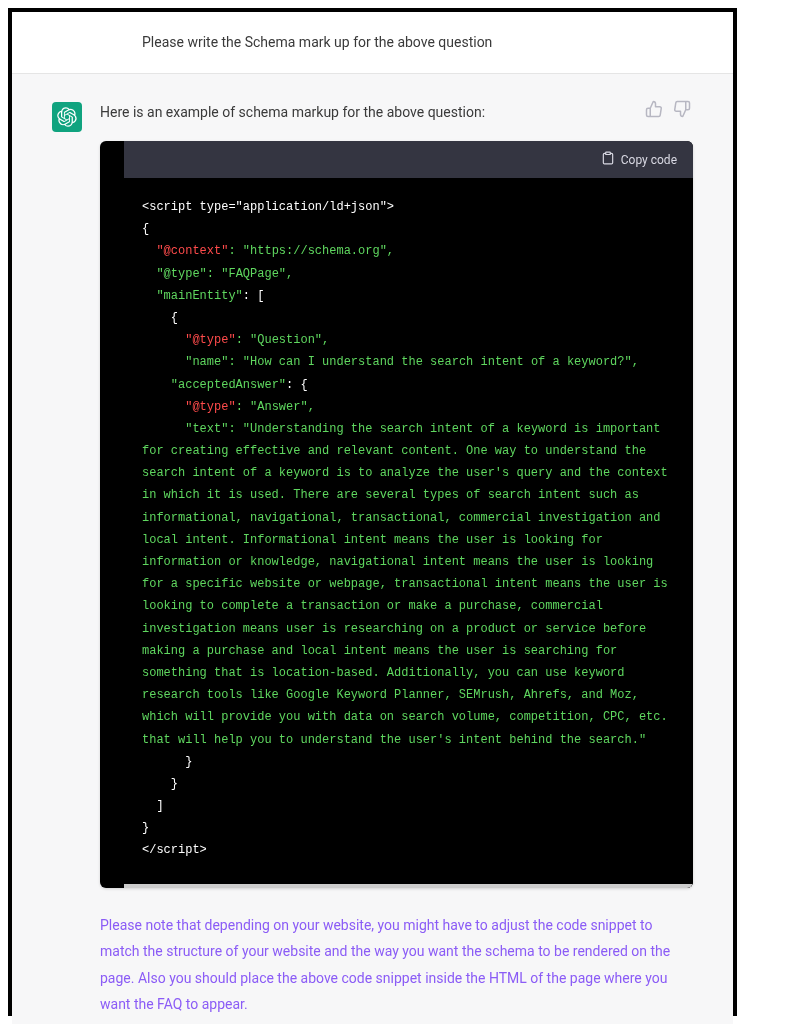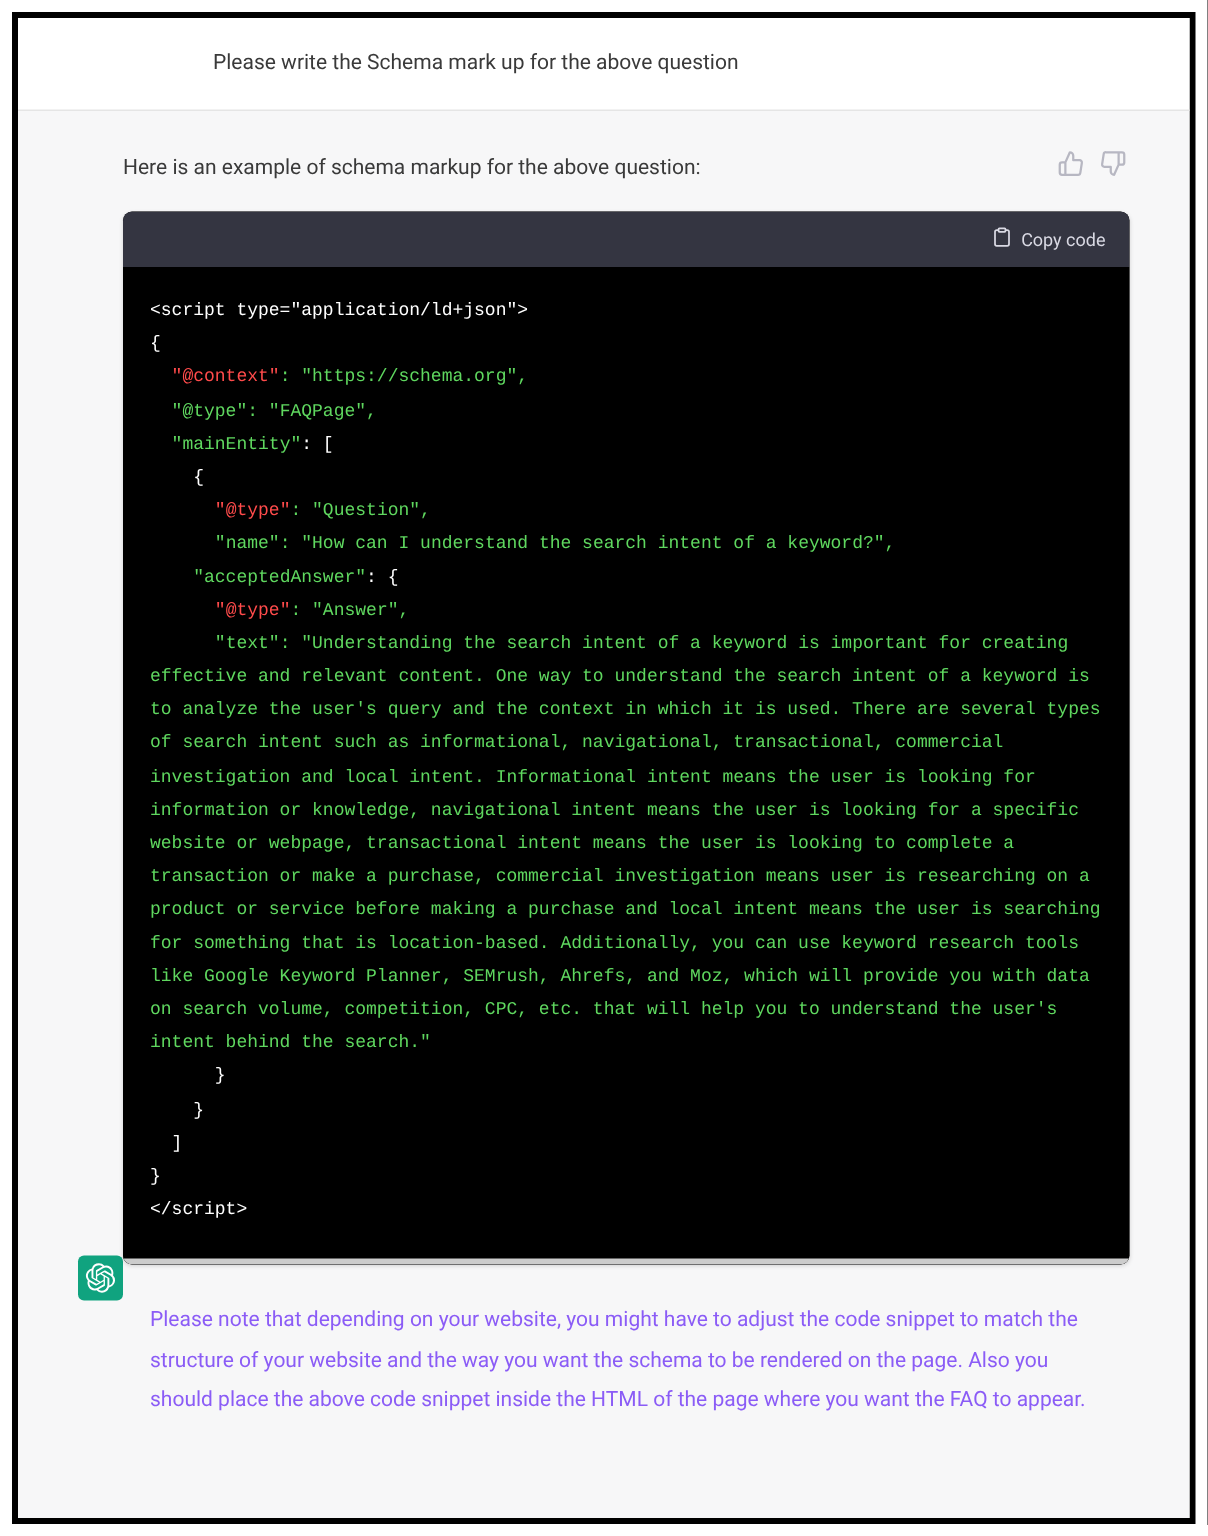--- a/index.html
+++ b/index.html
@@ -6,21 +6,21 @@
   body {
     font-family: -apple-system, BlinkMacSystemFont, "Segoe UI", Roboto, Helvetica, Arial, sans-serif;
     background: #ffffff;
     width: 805px;
     height: 1024px;
     overflow: hidden;
   }
   .frame {
     border: 4px solid #000;
     margin: 8px;
-    width: 789px;
+    width: 729px;
     height: 1008px;
     background: #fff;
     display: flex;
     flex-direction: column;
   }
   .user-section {
     padding: 20px 40px 20px 130px;
     background: #fff;
     border-bottom: 1px solid #e5e5e5;
   }
@@ -30,21 +30,22 @@
     line-height: 1.5;
   }
   .assistant-section {
     background: #f7f7f8;
     padding: 28px 40px 30px 40px;
     position: relative;
     flex: 1;
   }
   .assistant-row {
     display: flex;
-    align-items: flex-end;
+    align-items: flex-start;
+    gap: 18px;
   }
   .avatar {
     width: 30px;
     height: 30px;
     background: #10a37f;
     border-radius: 4px;
     display: flex;
     align-items: center;
     justify-content: center;
     flex-shrink: 0;
@@ -75,20 +76,21 @@
     display: flex;
     align-items: center;
     justify-content: center;
   }
   .code-block {
     border-radius: 6px;
     overflow: hidden;
     background: #000;
     box-shadow: 0 1px 3px rgba(0,0,0,0.15);
     margin-bottom: 24px;
+    padding-left: 24px;
   }
   .code-header {
     background: #343541;
     padding: 10px 16px;
     display: flex;
     justify-content: flex-end;
     align-items: center;
   }
   .copy-btn {
     color: #d9d9e3;

